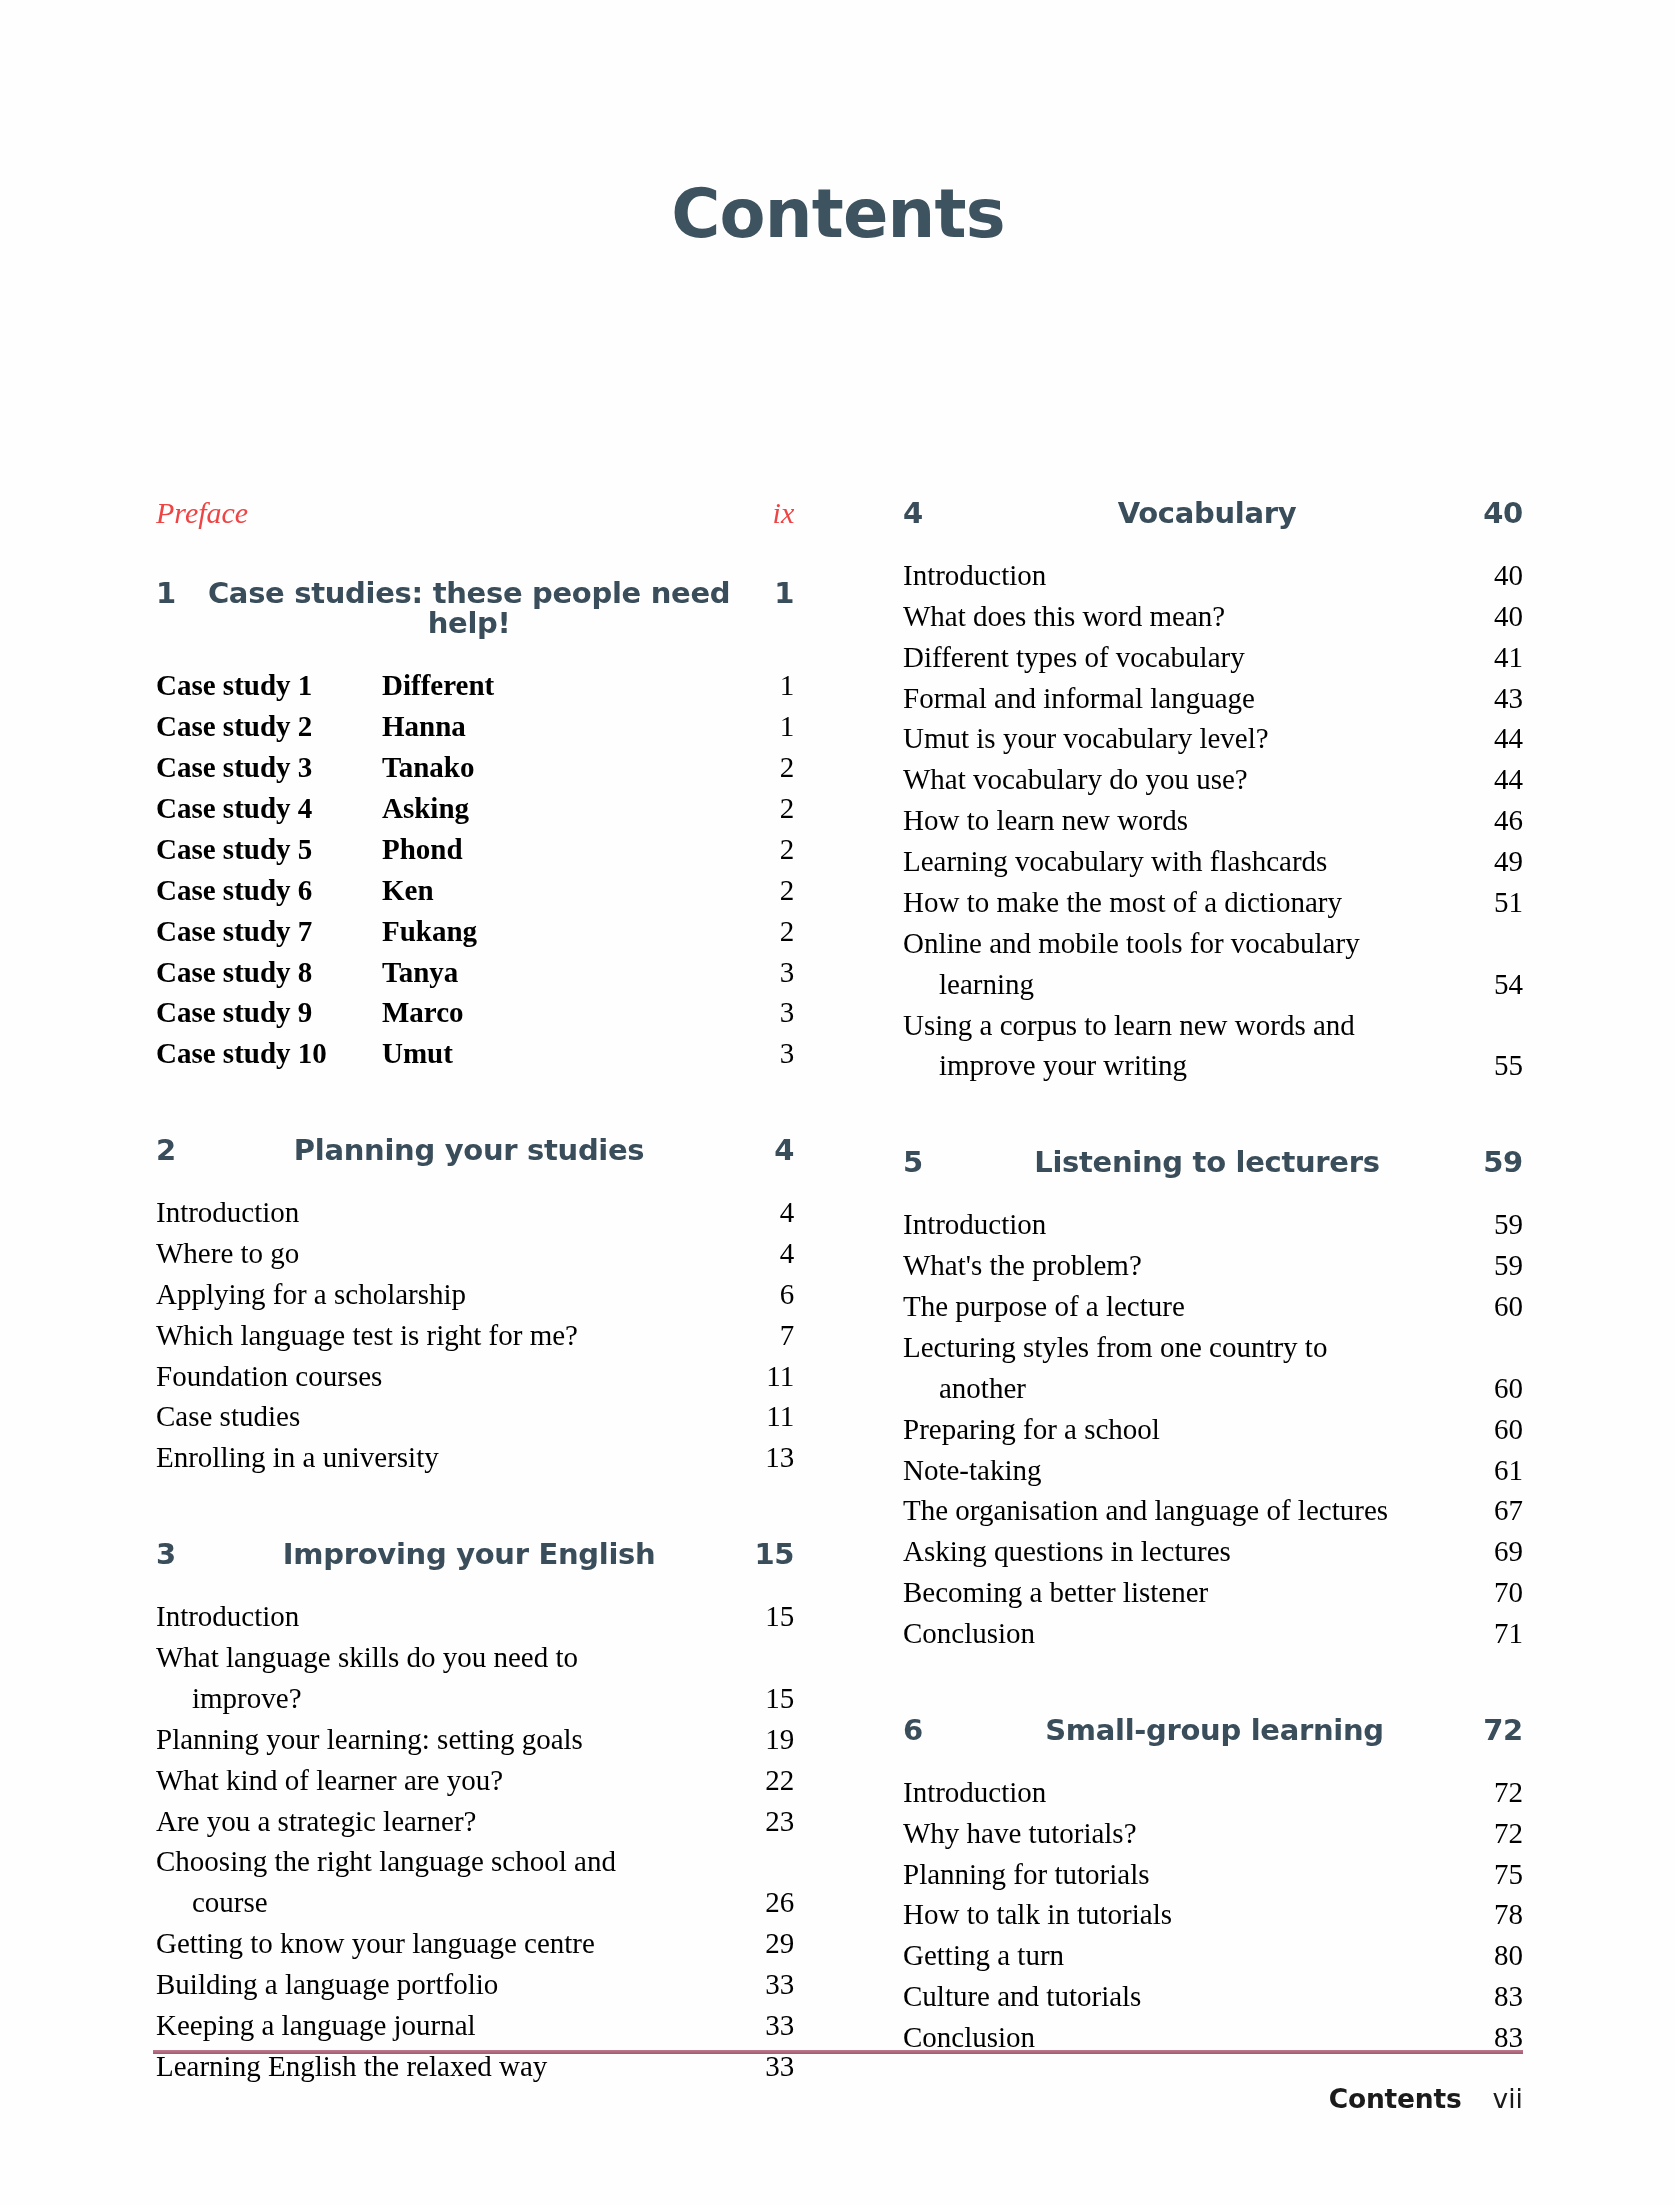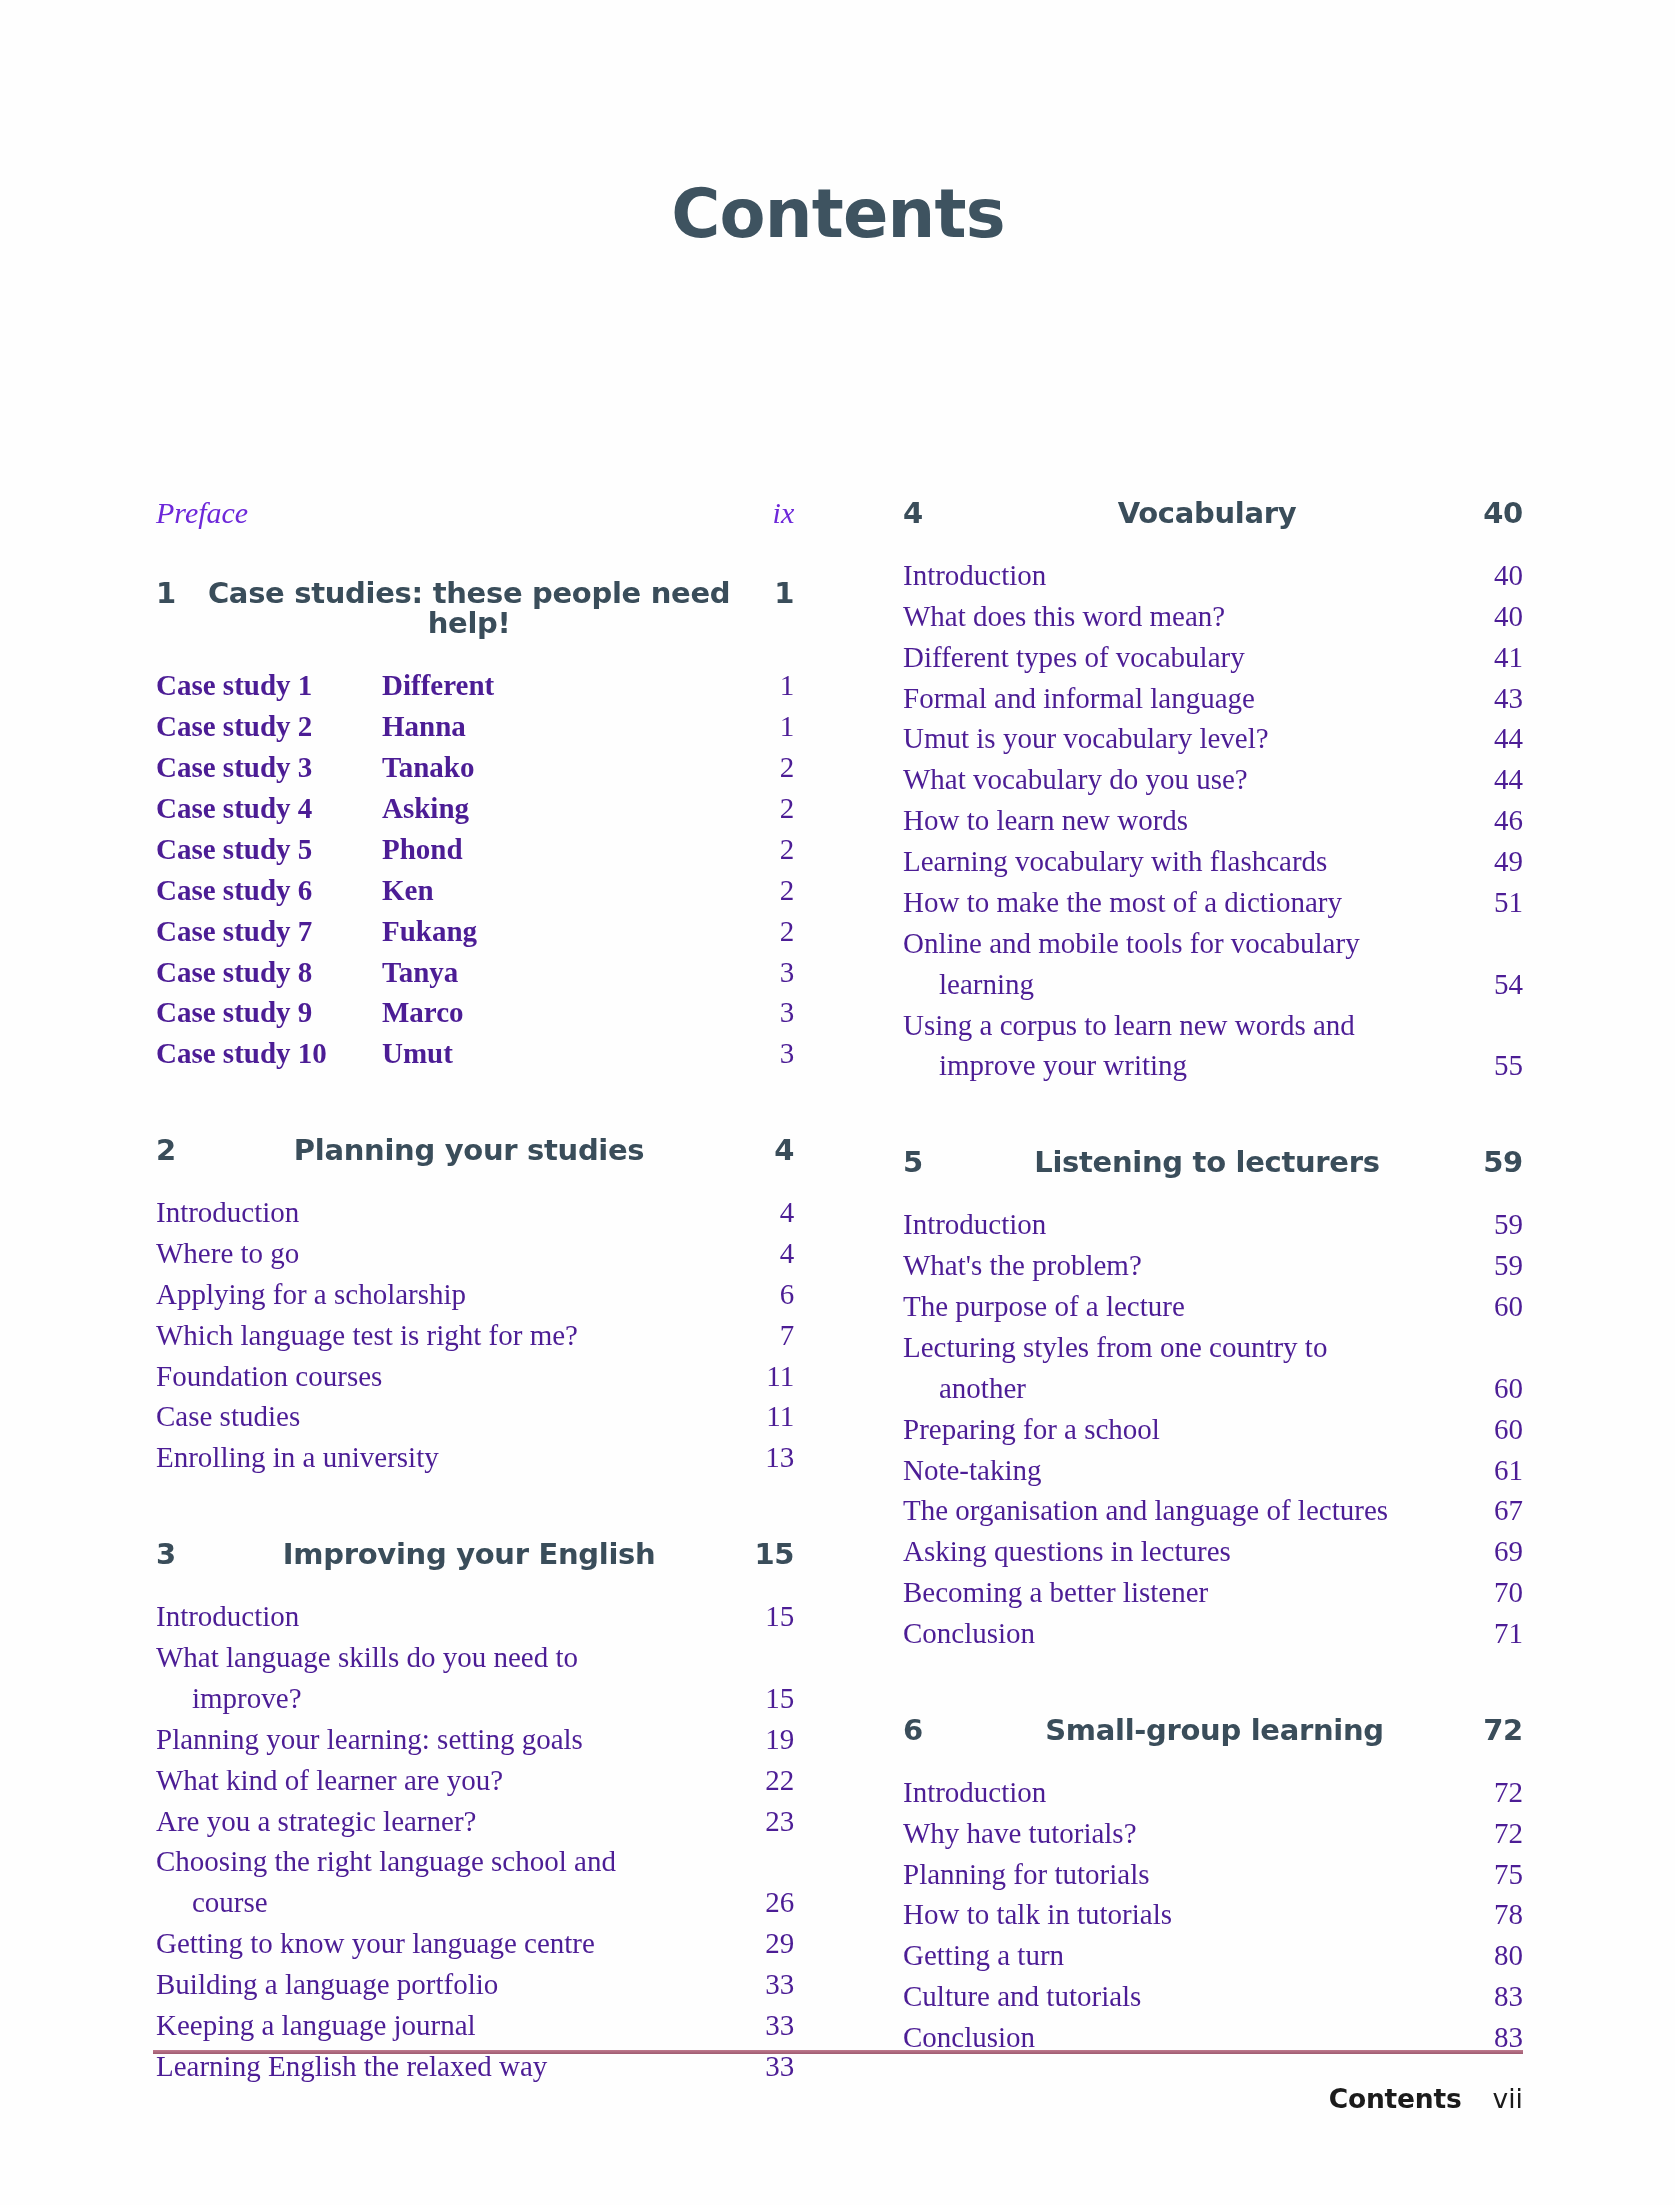--- a/index.html
+++ b/index.html
@@ -58,21 +58,21 @@
     padding-left: 101px;
     padding-right: 153px;
   }
 
   
   .frontmatter {
     display: flex;
     align-items: baseline;
     font-style: italic;
     font-size: 30px;
-    color: #6d28d9;
+    color: #ef4444;
     line-height: 1.0;
     margin-bottom: 50px;
   }
   .frontmatter .fm-label { flex: 1 1 auto; }
   .frontmatter .fm-page {
     flex: 0 0 auto;
     text-align: right;
     min-width: 47px;
     font-style: italic;
   }
@@ -100,21 +100,21 @@
     text-align: right;
     min-width: 48px;
   }
 
   
   .entry {
     display: flex;
     align-items: baseline;
     font-size: 29px;
     line-height: 1.41;
-    color: #4c1d95;
+    color: #000000;
   }
   .entry .e-label {
     flex: 1 1 auto;
     padding-right: 18.7px;
   }
   .entry .e-page {
     flex: 0 0 auto;
     text-align: right;
     min-width: 48px;
     white-space: nowrap;

